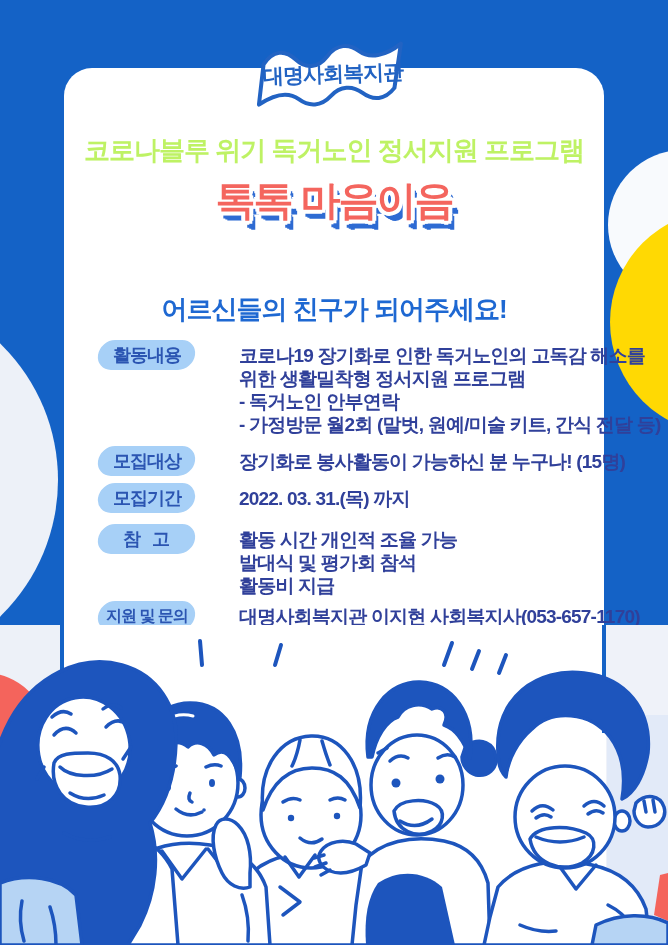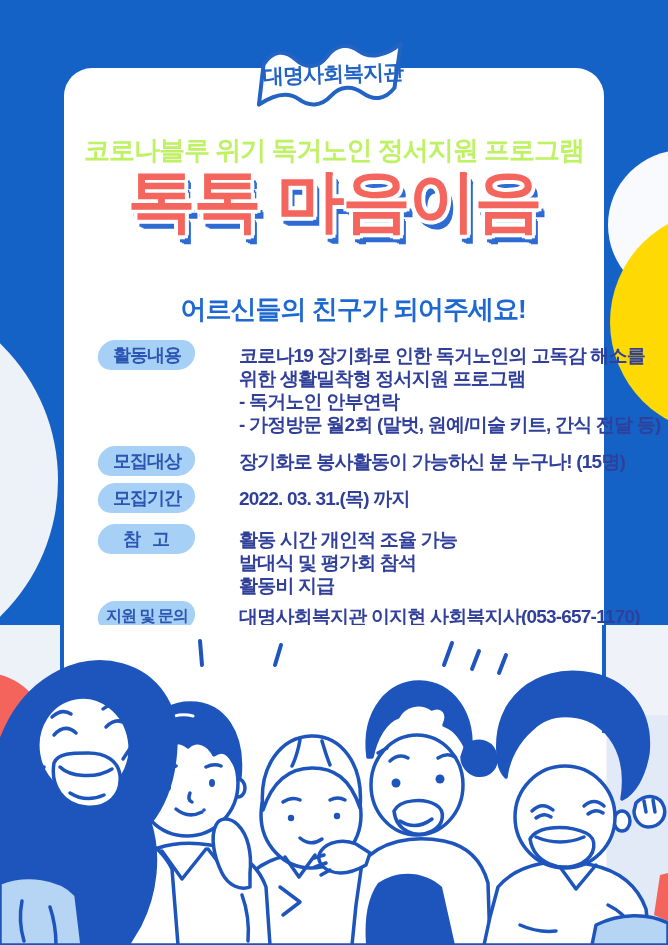--- a/index.html
+++ b/index.html
@@ -25,30 +25,30 @@
     color:#2263C3;font-size:21px;font-weight:800;letter-spacing:-1px;
   }
   .program-label{
     position:absolute;left:64px;top:133px;width:540px;text-align:center;
     font-size:26px;font-weight:800;color:#bef264;letter-spacing:-1px;
     text-shadow:-2px 0 #fff,2px 0 #fff,0 -2px #fff,0 2px #fff,
       -2px -2px #fff,2px -2px #fff,-2px 2px #fff,2px 2px #fff;
   }
   .big-title{position:absolute;left:64px;top:171px;width:540px;text-align:center;}
   .big-title .t-line{
-    font-size:68px;line-height:58px;font-weight:800;letter-spacing:-2px;
+    font-size:40px;line-height:58px;font-weight:800;letter-spacing:-2px;
     color:#F4655E;
     text-shadow:
       -4px 0 #fff,4px 0 #fff,0 -4px #fff,0 4px #fff,
       -3px -3px #fff,3px -3px #fff,-3px 3px #fff,3px 3px #fff,
       2px 7px #2E6BD3,4px 8px #2E6BD3,5px 7px #2E6BD3,6px 9px #2E6BD3;
   }
   .subtitle{
     position:absolute;left:64px;top:292px;width:540px;text-align:center;
-    font-size:26px;font-weight:800;color:#1E68D2;letter-spacing:-1px;padding-left:19px;
+    font-size:26px;font-weight:800;color:#1E68D2;letter-spacing:-1px;
   }
   .sections{position:absolute;left:98px;top:344px;width:488px;}
   .row{position:absolute;left:0;display:flex;align-items:flex-start;}
   .pill{
     flex:0 0 97px;width:97px;height:30px;margin-right:9px;margin-top:-4px;
     background:#A7D0F7;border-radius:16px;transform:skewX(-8deg);
     display:flex;align-items:center;justify-content:center;
   }
   .pill span{
     transform:skewX(8deg);font-size:18px;font-weight:700;color:#2B55B2;

